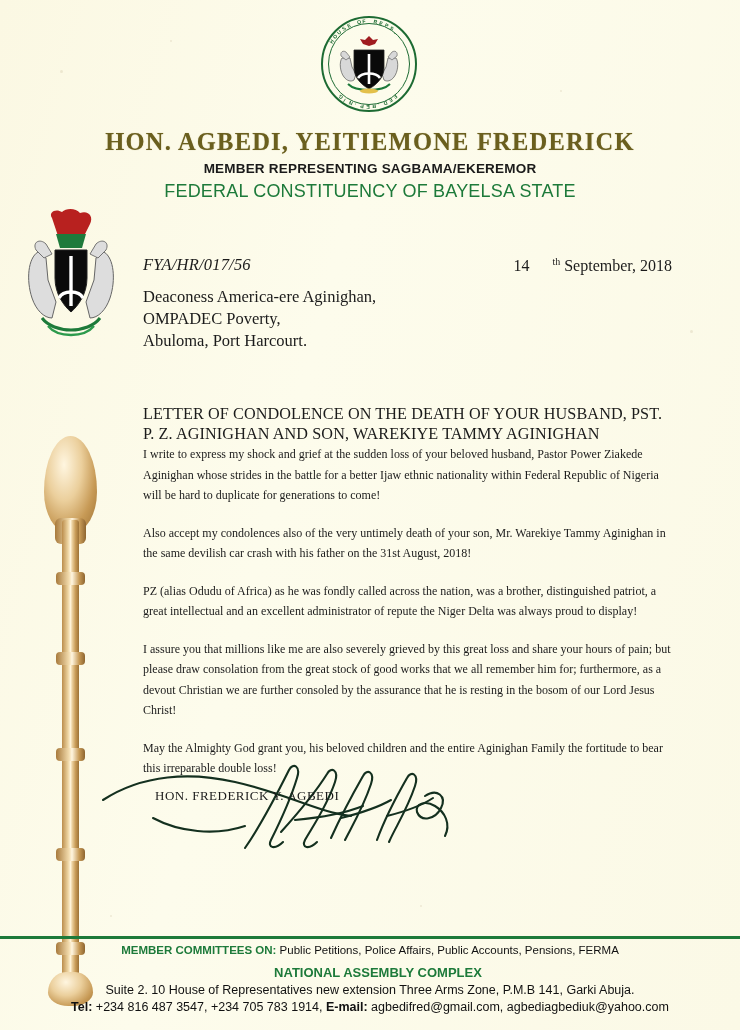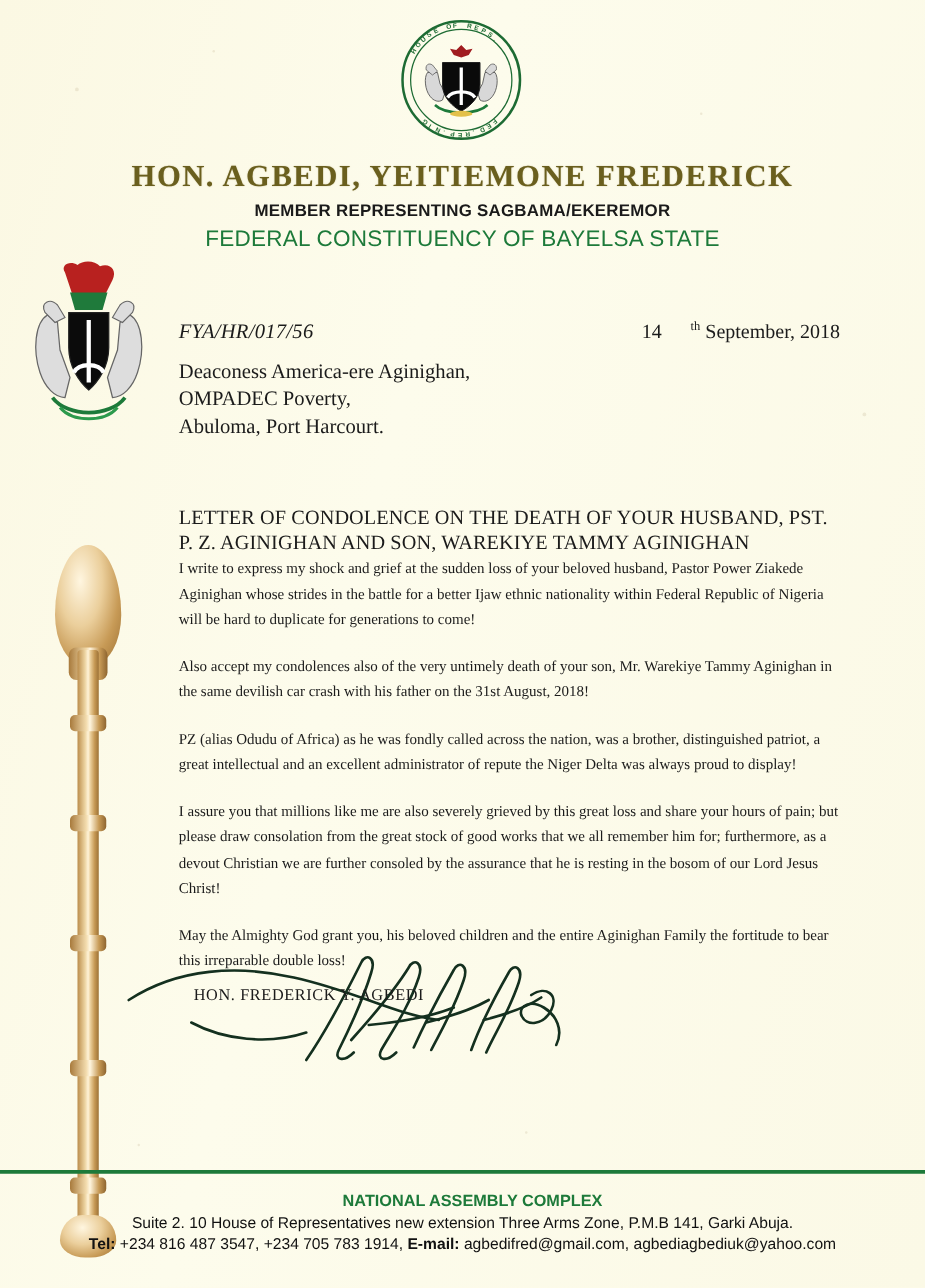--- a/index.html
+++ b/index.html
@@ -429,18 +429,19 @@
       <path d="M282 80 C290 58 304 32 312 18 C316 10 324 14 320 26 C312 50 300 68 294 82"></path>
       <path d="M292 56 C308 52 326 46 338 38"></path>
       <path d="M330 36 C342 28 352 36 346 48 C340 60 326 62 322 52 C320 44 330 40 340 46 C350 52 356 64 350 76"></path>
       <path d="M58 58 C84 72 120 76 150 66"></path>
     </g>
   </svg>
   <div class="sig-name">HON. FREDERICK Y. AGBEDI</div>
 
   <div class="footer-rule"></div>
   <div class="footer">
+    <div class="f-committees"><b>MEMBER COMMITTEES ON:</b><span> Public Petitions, Police Affairs, Public Accounts, Pensions, FERMA</span></div>
     <div class="f-complex">NATIONAL ASSEMBLY COMPLEX</div>
     <div class="f-addr">Suite 2. 10 House of Representatives new extension Three Arms Zone, P.M.B 141, Garki Abuja.</div>
     <div class="f-tel"><b>Tel:</b><span> +234 816 487 3547, +234 705 783 1914,  </span><b>E-mail:</b><span> agbedifred@gmail.com, agbediagbediuk@yahoo.com</span></div>
   </div>
 
 </div>
 
 </body></html>

